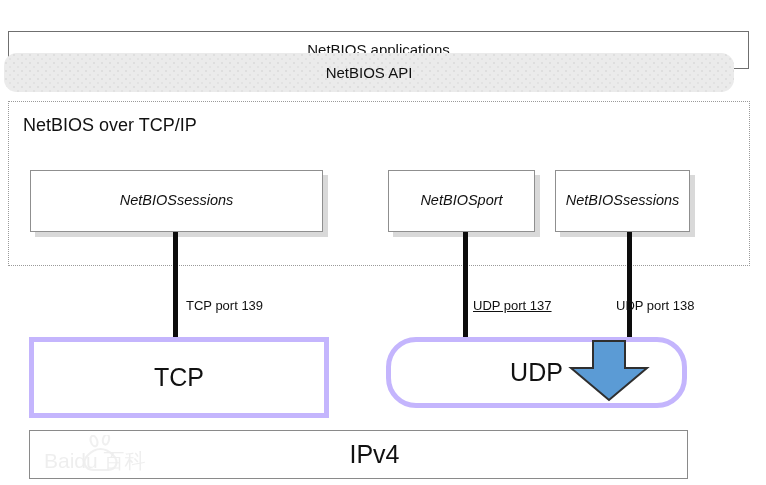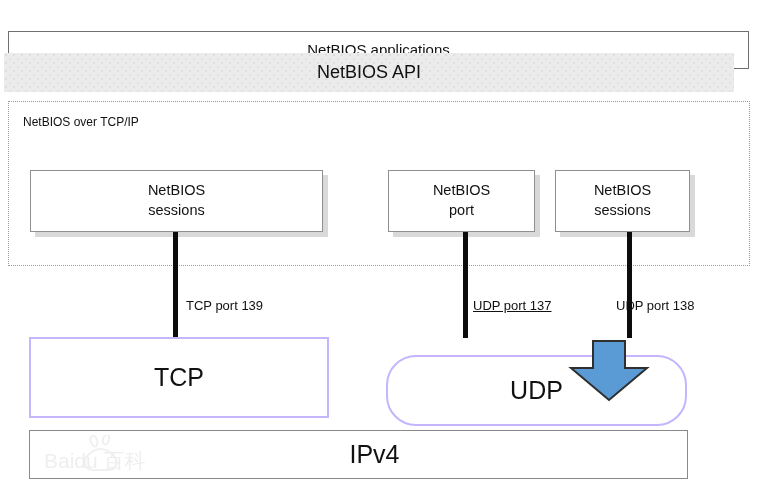--- a/index.html
+++ b/index.html
@@ -51,60 +51,62 @@
   .api-band {
     position: absolute;
     left: 4px;
     top: 53px;
     width: 730px;
     height: 39px;
     box-sizing: border-box;
     display: flex;
     align-items: center;
     justify-content: center;
-    font-size: 18px;
+    font-size: 15px;
     background-color: #ebebeb;
     background-image:
       radial-gradient(circle at 2px 2px, #dedede 0.9px, rgba(0,0,0,0) 1.2px),
       radial-gradient(circle at 6px 6px, #e2e2e2 0.9px, rgba(0,0,0,0) 1.2px);
     background-size: 8px 8px, 8px 8px;
+    border-radius: 13px;
   }
 
   
   .nbt-container {
     position: absolute;
     left: 8px;
     top: 101px;
     width: 742px;
     height: 165px;
     box-sizing: border-box;
     border: 1px dotted #9a9a9a;
     background: #ffffff;
   }
   .nbt-title {
     position: absolute;
     left: 14px;
     top: 13px;
-    font-size: 12px;
+    font-size: 18px;
     white-space: nowrap;
   }
 
   
   .sub-box {
     position: absolute;
     box-sizing: border-box;
     background: #ffffff;
     border: 1px solid #8f8f8f;
     display: flex;
-    flex-direction: column;
+    flex-direction: row;
     align-items: center;
     justify-content: center;
     font-size: 14.5px;
     line-height: 1.35;
     box-shadow: 5px 5px 0 0 #d9d9d9;
+    font-style: italic;
   }
   .sub-sessions  { left: 30px;  top: 170px; width: 293px; height: 62px; }
   .sub-names     { left: 388px; top: 170px; width: 147px; height: 62px; }
   .sub-datagrams { left: 555px; top: 170px; width: 135px; height: 62px; }
 
   
   .connector {
     position: absolute;
     width: 5px;
     background: #0c0c0c;
@@ -121,28 +123,28 @@
   }
   .lbl-tcp139 { left: 186px; top: 298px; }
   .lbl-udp137 { left: 473px; top: 298px; text-decoration: underline; }
   .lbl-udp138 { left: 616px; top: 298px; }
 
   
   .transport-box {
     position: absolute;
     box-sizing: border-box;
     background: #ffffff;
-    border: 2px solid #c4b5fd;
+    border: 5px solid #c4b5fd;
     display: flex;
     align-items: center;
     justify-content: center;
     font-size: 25px;
   }
   .tcp-box { left: 29px;  top: 337px; width: 300px; height: 81px; }
-  .udp-box { left: 386px; top: 355px; width: 301px; height: 71px; border-radius: 30px; }
+  .udp-box { left: 386px; top: 337px; width: 301px; height: 71px; border-radius: 30px; }
 
   
   .ipv4-box {
     position: absolute;
     box-sizing: border-box;
     left: 29px;
     top: 430px;
     width: 659px;
     height: 49px;
     background: #ffffff;

